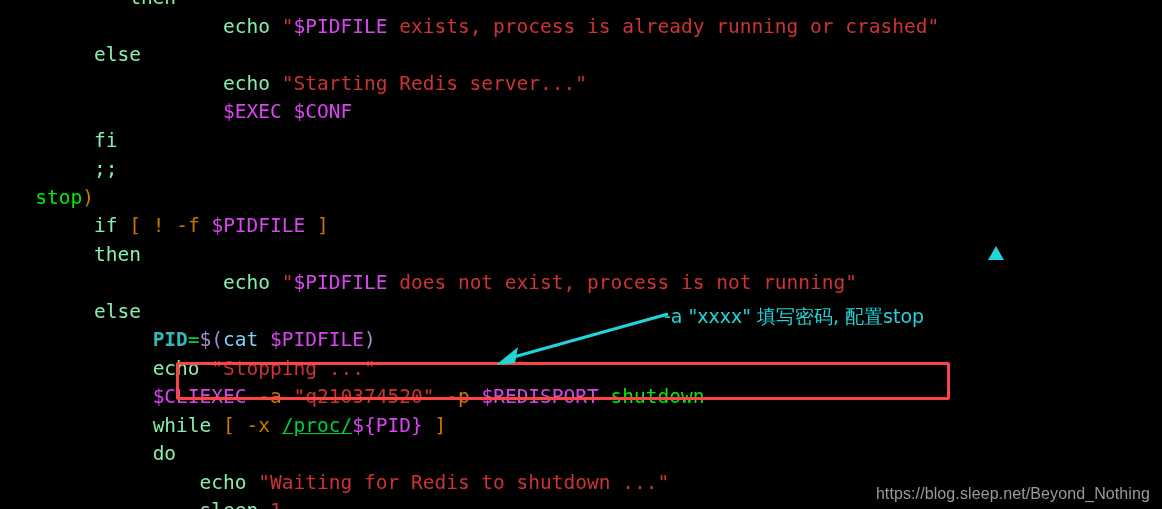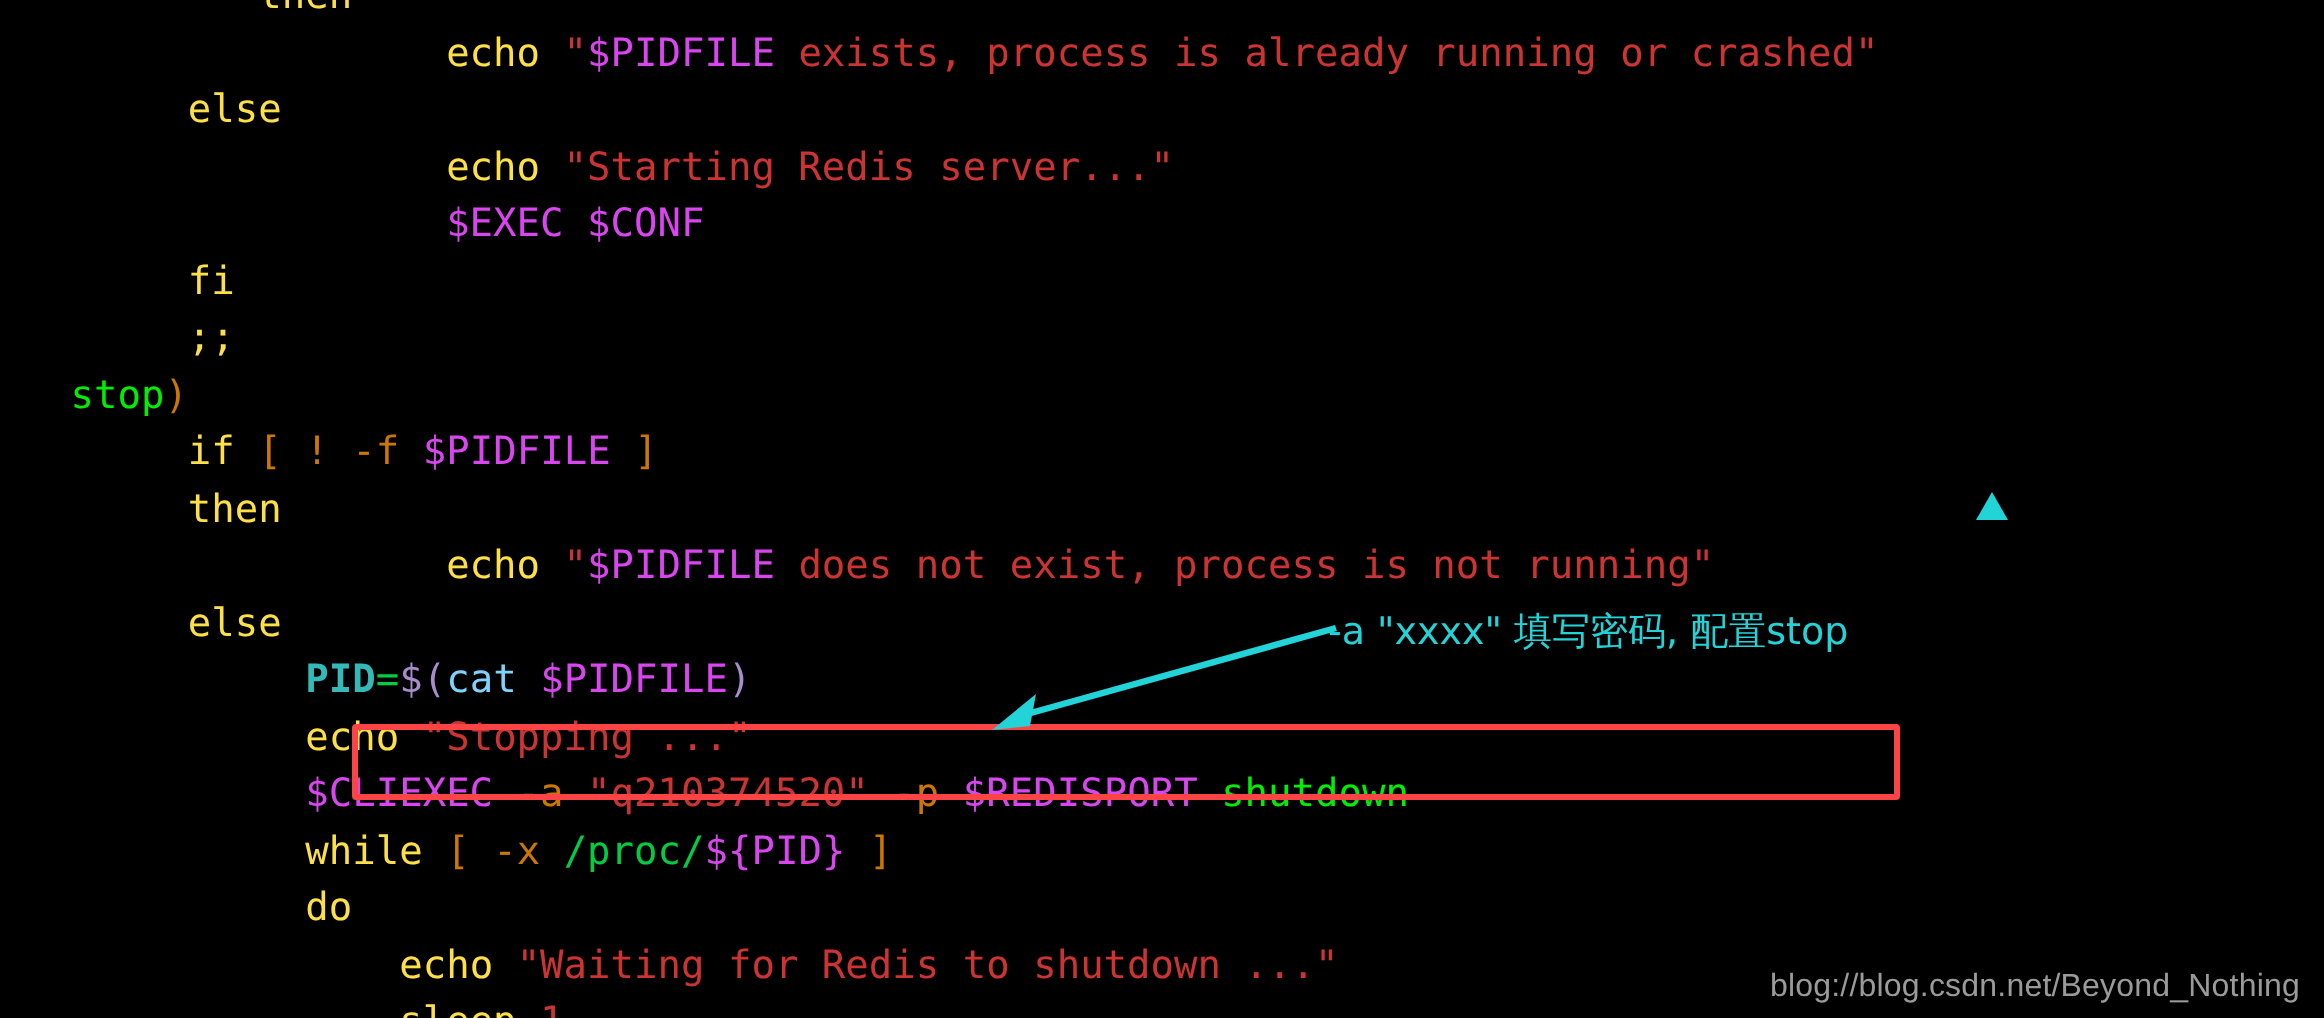--- a/index.html
+++ b/index.html
@@ -30,30 +30,30 @@
   }
   .ln {
     display: block;
     height: 28.5px;
     white-space: pre;
   }
   
   #code { margin-top: -16px; }
 
   
-  .kw   { color: #fde047; }            
+  .kw   { color: #86efac; }            
   .str  { color: #cc3333; }            
   .var  { color: #d946ef; }            
   .lbl  { color: #00ee00; margin-top: 25px; }            
   .cmd  { color: #00ee00; margin-top: 48px; }            
   .num  { color: #cc3333; }            
   .op   { color: #cc7700; }            
   .eq   { color: #00cc44; }            
   .asn  { color: #35b8b8; font-weight: bold; }            
-  .path { color: #00cc44; }            
+  .path { color: #00cc44; text-decoration: underline; }            
   .plain{ color: #a88ccc; }            
   .white{ color: #7dd3fc; }            
   .paren{ color: #cc7700; }            
 
   
   #redbox {
     position: absolute;
     left: 176px;
     top: 362px;
     width: 774px;
@@ -121,15 +121,15 @@
     <line x1="180" y1="6" x2="22" y2="50" stroke="#22d3d8" stroke-width="3.2"></line>
     <polygon points="8,57 30,39 27,55" fill="#22d3d8"></polygon>
   </svg>
 
   <svg id="triangle" viewBox="0 0 16 14">
     <polygon points="8,0 16,14 0,14" fill="#22d3d8"></polygon>
   </svg>
 
   <div id="annotation">-a "xxxx" 填写密码, 配置stop</div>
 
-  <div id="watermark">blog://blog.csdn.net/Beyond_Nothing</div>
+  <div id="watermark">https://blog.sleep.net/Beyond_Nothing</div>
 
 </div>
 
 </body></html>

